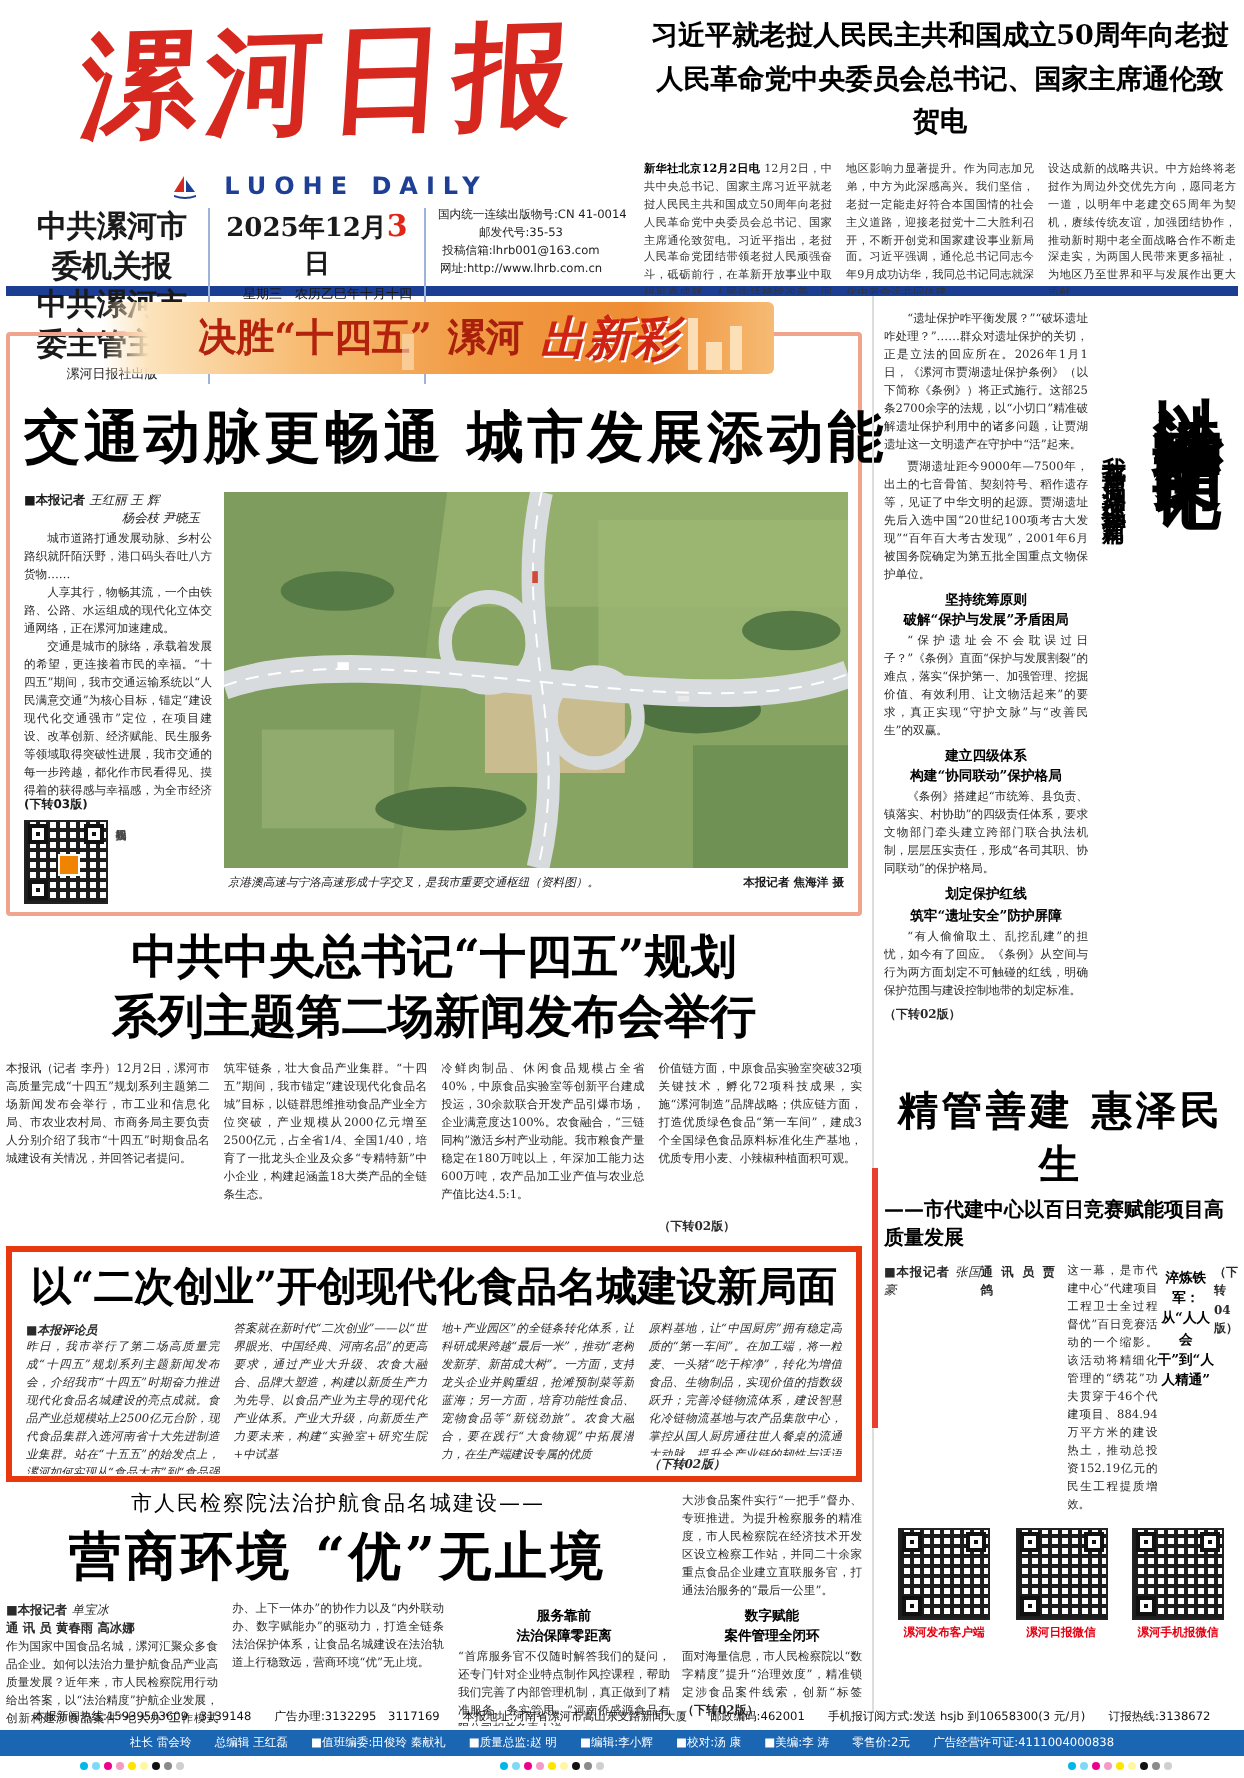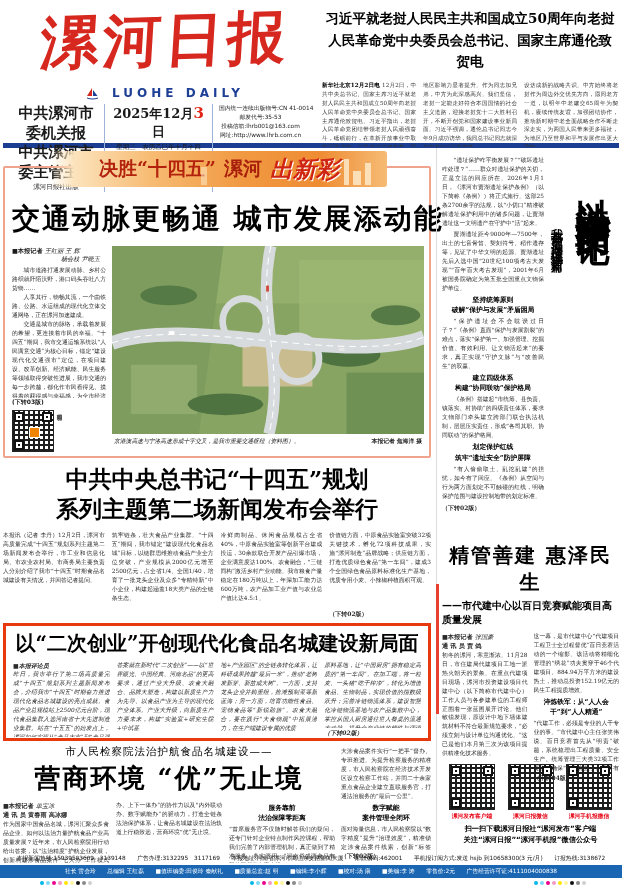--- a/index.html
+++ b/index.html
@@ -16,21 +16,21 @@
   .daily-row span { color:#1e3f96; font-weight:bold; font-size:12px; letter-spacing:4px; }
   .mh-info { position:absolute; left:8px; top:104px; width:300px; display:flex; align-items:stretch; }
   .mh-block { padding:0 6px; }
   .mh-block + .mh-block { border-left:1px solid #9db4d8; }
   .org-block { width:96px; text-align:center; }
   .org-block .l1 { font-size:15px; font-weight:bold; line-height:1.3; }
   .org-block .l3 { font-size:6.5px; margin-top:1px; }
   .date-block { width:108px; text-align:center; }
   .date-main { font-family:"DejaVu Serif",serif; font-weight:bold; font-size:13px; }
   .date-main .day { color:#e12517; font-size:15px; }
-  .date-sub { font-size:6.5px; margin-top:2px; }
+  .date-sub { font-size:6.5px; margin-top:2px;text-align:right; }
   .pub-block { width:96px; text-align:center; }
   .pub-block div { font-size:5.8px; line-height:1.55; white-space:nowrap; }
 
   .top-story { position:absolute; left:322px; top:8px; width:296px; }
   .top-story h1 { font-family:"DejaVu Serif",serif; font-weight:900; font-size:13.5px; line-height:1.6;
      text-align:center; color:#000; }
   .ts-cols { display:flex; gap:7px; margin-top:8px; height:66px; overflow:hidden; }
   .ts-col { flex:1; font-size:5.6px; line-height:1.6; text-align:justify;
      font-family:"DejaVu Serif",serif; color:#333; overflow:hidden; }
   .ts-col b { font-weight:bold; color:#000; }
@@ -124,21 +124,21 @@
   .v-headline { writing-mode:vertical-rl; font-family:"DejaVu Serif",serif; font-weight:900;
      font-size:35px; letter-spacing:4px; color:#000; padding-top:14px; height:100%; }
 
   
   .daijian { position:relative; margin-top:8px; height:216px; padding-top:2px; }
   .daijian::before { content:""; position:absolute; left:-6px; top:44px; width:3px; height:130px; background:#e8402f; }
   .dj-headline { font-family:"DejaVu Serif",serif; font-weight:900; font-size:20px; letter-spacing:2px;
      color:#000; text-align:center; }
   .dj-subtitle { font-size:10px; font-weight:bold; line-height:1.4; margin-top:3px; color:#000; }
   .dj-cols { display:flex; gap:6px; margin-top:5px; height:150px; }
-  .dj-col { flex:1; overflow:hidden; display:flex; flex-direction:column; }
+  .dj-col { flex:1; overflow:hidden; display:flex; flex-direction:row; }
   .dj-col .fill { flex:1; overflow:hidden; }
 
   
   .qr-strip { margin-top:8px; }
   .qr-row { display:flex; justify-content:space-between; padding:0 4px; }
   .qr-cell { width:52px; text-align:center; }
   .qr-cell .qr { width:46px; height:46px; margin:0 auto; }
   .qr-label { font-size:5.8px; font-weight:bold; color:#e60012; margin-top:2px; white-space:nowrap; }
   .qr-lines { margin-top:3px; text-align:center; font-size:7.2px; font-weight:bold; line-height:1.5; color:#000; }
 
@@ -398,24 +398,20 @@
           </div>
           <div class="qr-cell">
             <div class="qr">
                 <i class="tl"></i>
                 <i class="tr"></i>
                 <i class="bl"></i>
               </div>
             <div class="qr-label">漯河手机报微信</div>
           </div>
         </div>
-        <div class="qr-lines">
-          <div>扫一扫下载漯河日报社“漯河发布”客户端</div>
-          <div>关注“漯河日报”“漯河手机报”微信公众号</div>
-        </div>
       </section>
     </div>
   </div>
 
   <footer class="footer">
     <div class="f-contacts">本报新闻热线:15939503609　3139148　　广告办理:3132295　3117169　　本报地址:河南省漯河市嵩山东支路新闻大厦　　邮政编码:462001　　手机报订阅方式:发送 hsjb 到10658300(3 元/月)　　订报热线:3138672</div>
     <div class="f-staff">社长 雷会玲　　总编辑 王红磊　　■值班编委:田俊玲 秦献礼　　■质量总监:赵 明　　■编辑:李小辉　　■校对:汤 康　　■美编:李 涛　　零售价:2元　　广告经营许可证:4111004000838</div>
     <div class="f-dots">
       <div class="cmyk g-left">
           <span class="c1"></span>

